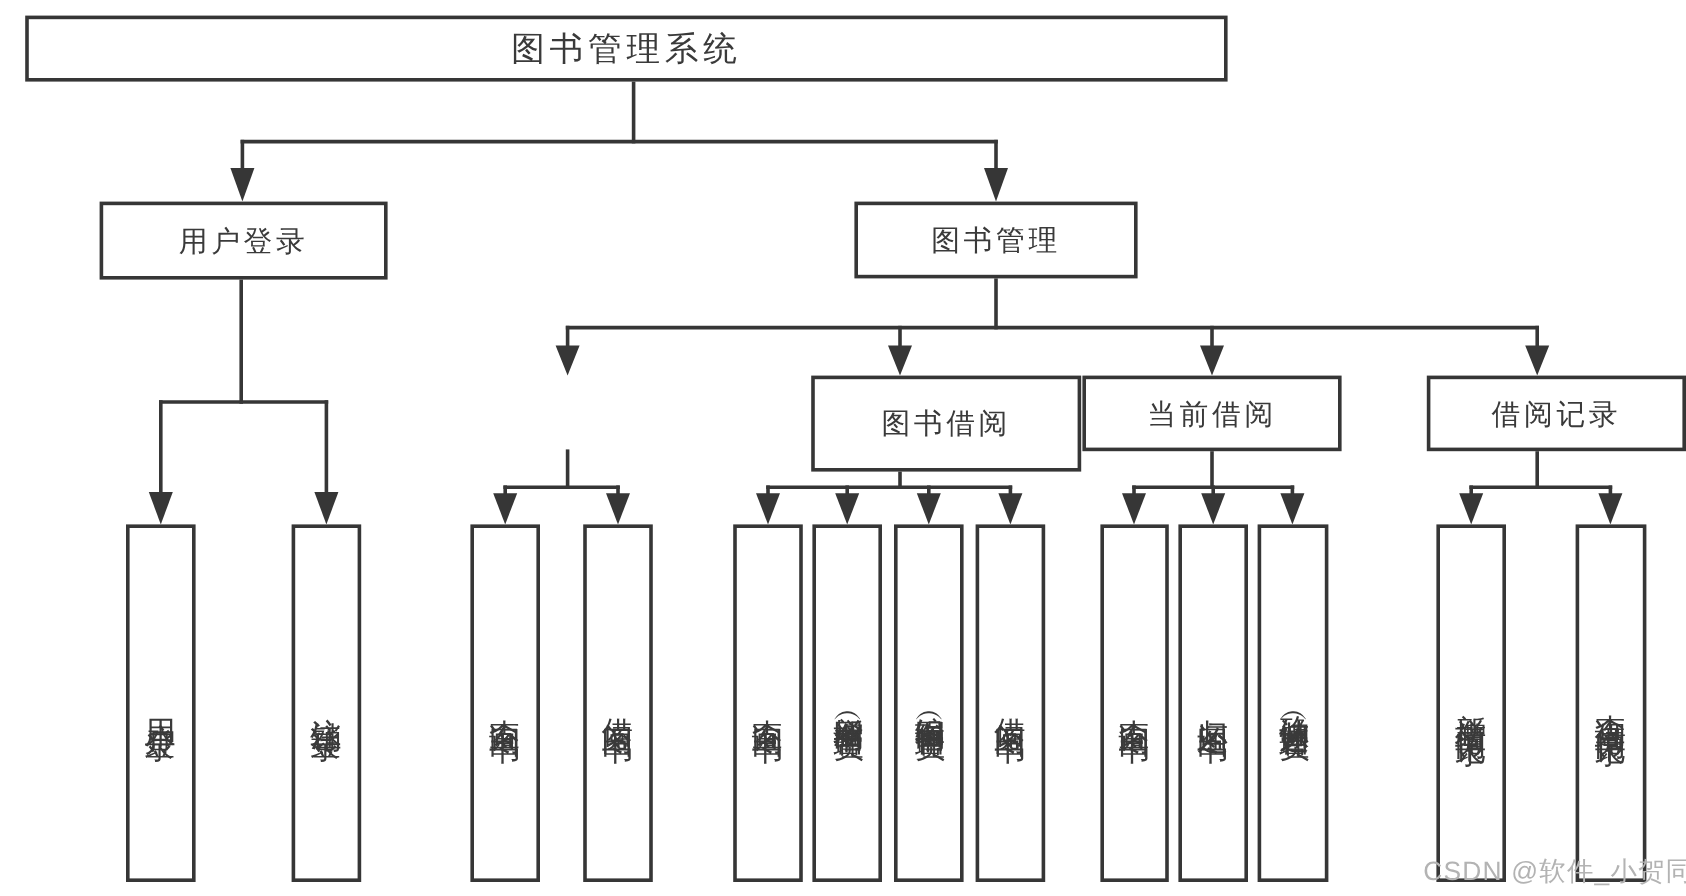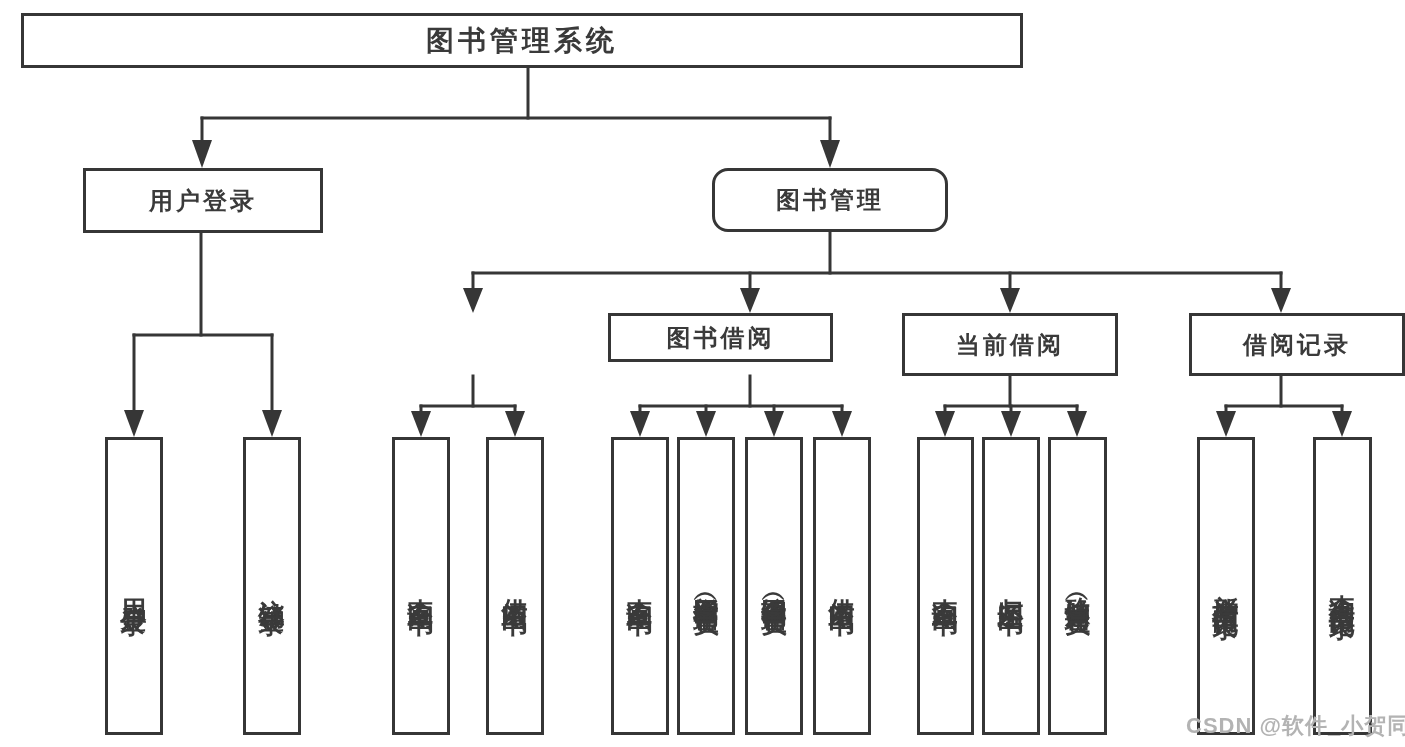--- a/index.html
+++ b/index.html
@@ -3,21 +3,20 @@
 <meta charset="utf-8">
 <style>
   html, body { margin: 0; padding: 0; background: #ffffff; }
   .canvas {
     position: relative;
     width: 1405px;
     height: 747px;
     background: #ffffff;
     font-family: "Liberation Sans", "DejaVu Sans", sans-serif;
     overflow: hidden;
-    font-weight: bold;
   }
   .connector-svg {
     position: absolute;
     left: 0; top: 0;
     width: 1405px; height: 747px;
   }
   .node {
     position: absolute;
     box-sizing: border-box;
     border: 3px solid #363636;
@@ -134,23 +133,23 @@
       <line x1="1226" y1="406" x2="1226" y2="414"></line>
       <polygon points="1216,411 1236,411 1226,437" stroke="none"></polygon>
       <line x1="1342" y1="406" x2="1342" y2="414"></line>
       <polygon points="1332,411 1352,411 1342,437" stroke="none"></polygon>
     </g>
   </svg>
 
   <div class="node hbox root-box" style="left:21px; top:13px; width:1002px; height:55px;">图书管理系统</div>
 
   <div class="node hbox" style="left:83px; top:168px; width:240px; height:65px;">用户登录</div>
-  <div class="node hbox" style="left:712px; top:168px; width:236px; height:64px;border-radius:16px;">图书管理</div>
+  <div class="node hbox" style="left:712px; top:168px; width:236px; height:64px;">图书管理</div>
 
-  <div class="node hbox" style="left:608px; top:313px; width:225px; height:49px;">图书借阅</div>
+  <div class="node hbox" style="left:676px; top:313px; width:225px; height:80px;">图书借阅</div>
   <div class="node hbox" style="left:902px; top:313px; width:216px; height:63px;">当前借阅</div>
   <div class="node hbox" style="left:1173px; top:313px; width:216px; height:63px;margin-left:16px;">借阅记录</div>
 
   <div class="node vbox" style="left:105px; width:58px;">用户登录</div>
   <div class="node vbox" style="left:243px; width:58px;">注销登录</div>
 
   <div class="node vbox" style="left:392px; width:58px;">查询图书</div>
   <div class="node vbox" style="left:486px; width:58px;">借阅图书</div>
 
   <div class="node vbox" style="left:611px; width:58px;">查询图书</div>

